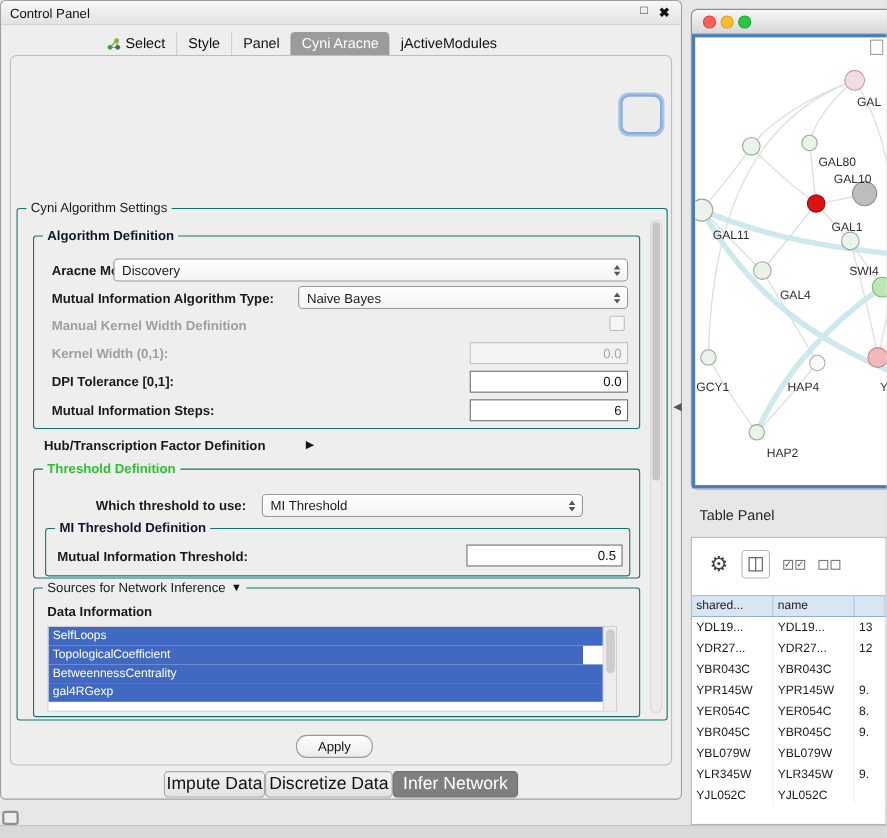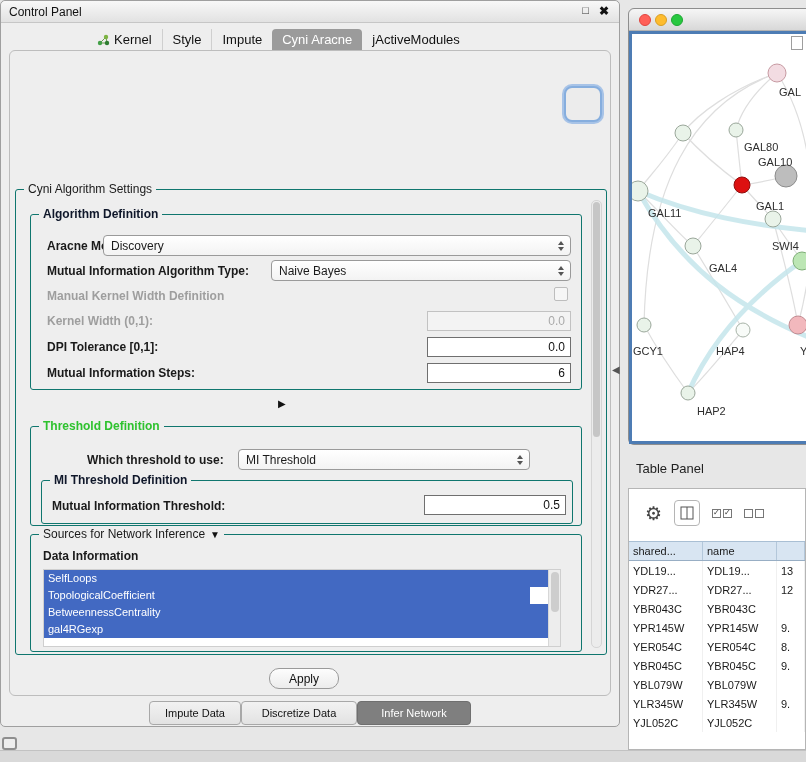--- a/index.html
+++ b/index.html
@@ -65,21 +65,21 @@
   .attr-item.sel{background:#4269c2;}
   .list-scroll{position:absolute;right:0;top:0;bottom:0;width:12px;background:#ededed;border-left:1px solid #d7d7d7;}
   .list-scroll .thumb{position:absolute;left:2px;top:2px;width:8px;height:40px;background:#cdcdcd;border-radius:4px;}
 
   .v-scroll{position:absolute;width:11px;background:#ececec;border:1px solid #d5d5d5;border-radius:5px;}
   .v-scroll .thumb{position:absolute;left:1px;width:7px;background:#c6c6c6;border-radius:4px;}
 
   .btn{position:absolute;background:linear-gradient(#fdfdfd,#ececec);border:1px solid #9a9a9a;
        border-radius:10px;font-size:12px;display:flex;align-items:center;justify-content:center;cursor:pointer;color:#111;}
 
-  .bottom-tab{position:absolute;height:24px;font-size:11px;display:flex;align-items:center;justify-content:center;
+  .bottom-tab{position:absolute;height:24px;font-size:16px;display:flex;align-items:center;justify-content:center;
        background:linear-gradient(#f2f2f2,#e2e2e2);border:1px solid #a8a8a8;border-radius:4px;cursor:pointer;color:#111;}
   .bottom-tab.active{background:#7f7f7f;color:#fff;border-color:#6f6f6f;}
 
   .expander{font-size:10px;color:#111;}
 
   
   .netwin{position:absolute;left:628px;top:8px;width:200px;height:437px;background:#dcdcdc;
           border:1px solid #8e8e8e;border-radius:6px;}
   .netwin-titlebar{position:absolute;left:0;top:0;right:0;height:22px;
           background:linear-gradient(#f6f6f6,#d8d8d8);border-bottom:1px solid #b3b3b3;border-radius:6px 6px 0 0;}
@@ -128,27 +128,27 @@
     </div>
 
     <div class="cp-tabs">
       <div class="cp-tab">
         <svg width="13" height="12">
           <path d="M3,9 L9,3 L10,9 Z" fill="none" stroke="#6a9a4a" stroke-width="1"></path>
           <circle cx="3" cy="9" r="2.2" fill="#43a047"></circle>
           <circle cx="9" cy="3" r="2.2" fill="#7cb342"></circle>
           <circle cx="10" cy="9" r="2.2" fill="#2e7d32"></circle>
         </svg>
-        <span>Kernel</span>
+        <span>Select</span>
       </div>
       <div class="cp-tab">
         <span>Style</span>
       </div>
       <div class="cp-tab">
-        <span>Impute</span>
+        <span>Panel</span>
       </div>
       <div class="cp-tab active">
         <span>Cyni Aracne</span>
       </div>
       <div class="cp-tab">
         <span>jActiveModules</span>
       </div>
     </div>
 
     <div class="cp-inner"></div>
@@ -186,20 +186,21 @@
         <span class="lbl disabled" style="left:16px;top:99px;">Kernel Width (0,1):</span>
         <div class="field disabled" style="left:396px;top:96px;width:144px;height:20px;">0.0</div>
 
         <span class="lbl" style="left:16px;top:125px;">DPI Tolerance [0,1]:</span>
         <div class="field" style="left:396px;top:122px;width:144px;height:20px;">0.0</div>
 
         <span class="lbl" style="left:16px;top:151px;">Mutual Information Steps:</span>
         <div class="field" style="left:396px;top:148px;width:144px;height:20px;">6</div>
       </div>
 
+      <span class="lbl" style="left:24px;top:208px;">Hub/Transcription Factor Definition</span>
       <span class="expander" style="position:absolute;left:262px;top:208px;">▶</span>
 
       <div class="gbox" style="left:14px;top:236px;width:552px;height:100px;">
         <span class="gtitle t-green">Threshold Definition</span>
 
         <span class="lbl" style="left:56px;top:26px;">Which threshold to use:</span>
         <div class="combo" style="left:207px;top:22px;width:292px;height:21px;">
           <span>MI Threshold</span>
           <span class="arrows">
               <span class="tri-up"></span>

